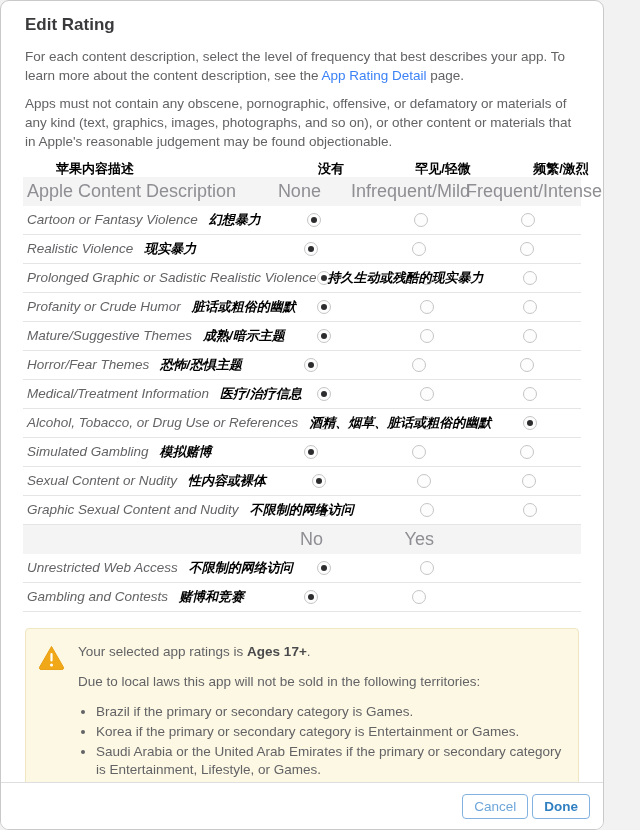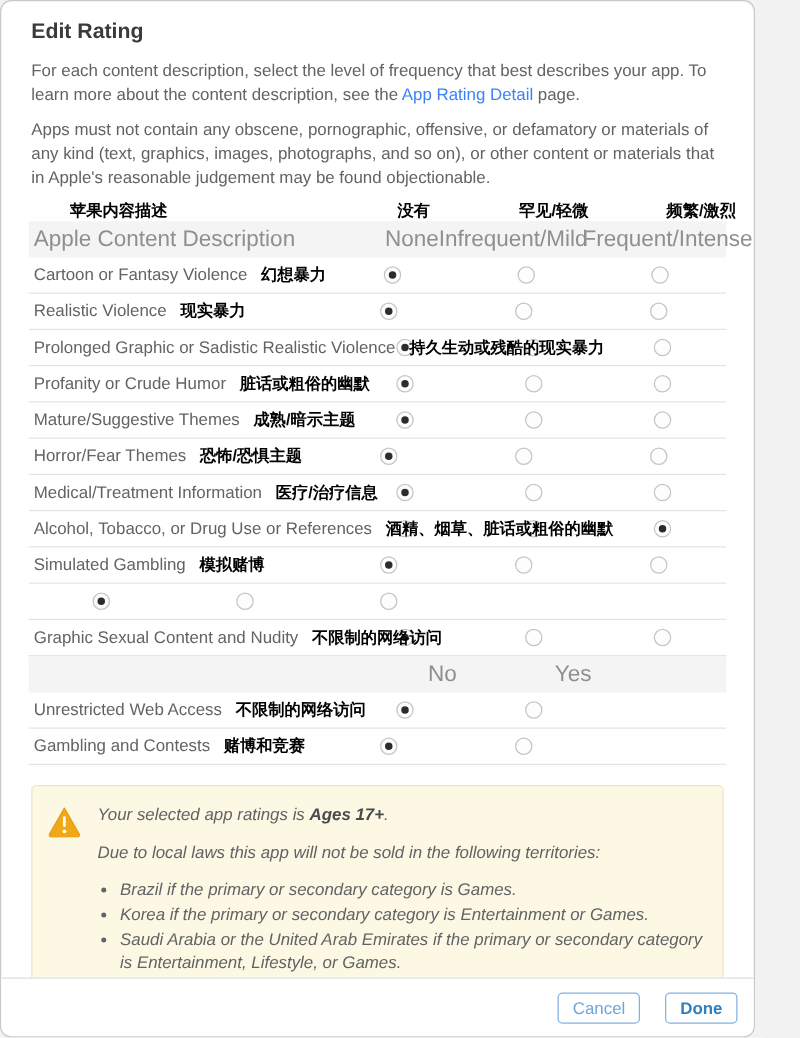--- a/index.html
+++ b/index.html
@@ -34,73 +34,72 @@
   .annot-mild  { left: 442px; transform: translateX(-50%); }
   .annot-freq  { left: 560px; transform: translateX(-50%); }
 
   
   .table { margin: 0 22px; }
   .band {
     display: flex; align-items: center;
     height: 29px; background: #f4f4f5; color: #8e8e93; font-size: 18px;
   }
   .label-col { width: 250px; padding-left: 4px; }
-  .opt-col { width: 115px; text-align: right; }
+  .opt-col { width: 115px; text-align: center; }
 
   .row {
     display: flex; align-items: center;
     height: 29px; border-bottom: 1px solid #e5e5e6;
   }
   .row-label {
     width: 250px; padding-left: 4px;
     font-size: 13.5px; color: #636366;
     white-space: nowrap; overflow: visible;
-    position: relative; z-index: 2; 
+    position: relative; z-index: 2; font-style: italic; 
   }
   .row-label .cn { margin-left: 11px; }
   .opt { width: 115px; display: flex; justify-content: center; align-items: center; }
 
   .radio {
     width: 14px; height: 14px; border-radius: 50%;
     border: 1px solid #c5c5c7; background: #fdfdfd;
     display: inline-block; position: relative; cursor: pointer;
   }
   .radio.checked::after {
     content: ""; position: absolute; left: 3px; top: 3px;
     width: 6px; height: 6px; border-radius: 50%; background: #2c2c2e;
   }
 
   
   .warning {
     display: flex;
     margin: 16px 24px 0;
     background: #fcf8e4; border: 1px solid #efe6c3; border-radius: 4px;
     padding: 14px 16px 14px 12px;
-    font-style: italic;
   }
   .warn-icon { flex: 0 0 40px; padding-top: 2px; }
   .warn-body { font-size: 13.5px; color: #636366; line-height: 18px; }
   .warn-body p { margin-bottom: 12px; }
   .warn-body strong { color: #4a4a4c; }
   .warn-body ul { margin-left: 18px; }
   .warn-body li { margin-bottom: 2px; }
 
   
   .footer {
     position: absolute; left: 0; right: 0; bottom: 0;
     height: 47px; background: #ffffff; border-top: 1px solid #dededf;
     display: flex; justify-content: flex-end; align-items: center;
     padding-right: 13px;
   }
   .btn {
     font-family: inherit; font-size: 13.5px;
     background: #ffffff; border: 1px solid #82b2e0; border-radius: 4px;
     padding: 4px 11px; cursor: pointer;
   }
-  .btn-cancel { color: #6ea6da; margin-right: 20px; }
+  .btn-cancel { color: #6ea6da; margin-right: 4px; }
   .btn-done { color: #2f7fc1; font-weight: bold; text-align: center; }
 </style>
 </head>
 <body>
 
 <div class="dialog">
 
   <h1 class="dialog-title">Edit Rating</h1>
 
   <p class="intro"><span>For each content description, select the level of frequency that best describes your app. To learn more about the content description, see the </span><a>App Rating Detail</a><span> page.</span></p>
@@ -252,20 +251,23 @@
           </div>
     <div class="opt">
             <span class="radio"></span>
           </div>
     <div class="opt">
             <span class="radio"></span>
           </div>
   </div>
 
   <div class="row">
+    <div class="row-label">
+      <span class="en">Sexual Content or Nudity</span><span class="cn annot">性内容或裸体</span>
+    </div>
     <div class="opt">
             <span class="radio checked"></span>
           </div>
     <div class="opt">
             <span class="radio"></span>
           </div>
     <div class="opt">
             <span class="radio"></span>
           </div>
   </div>

